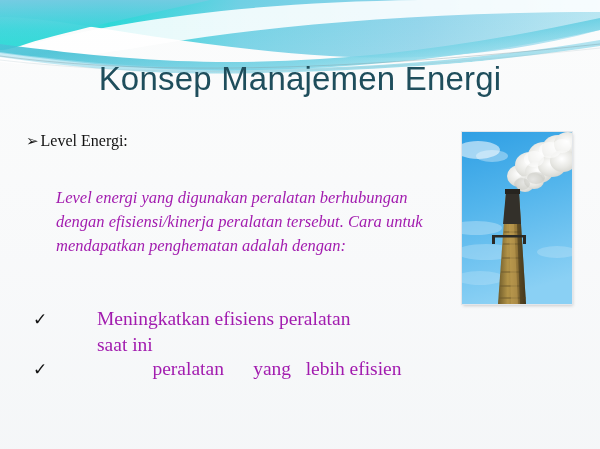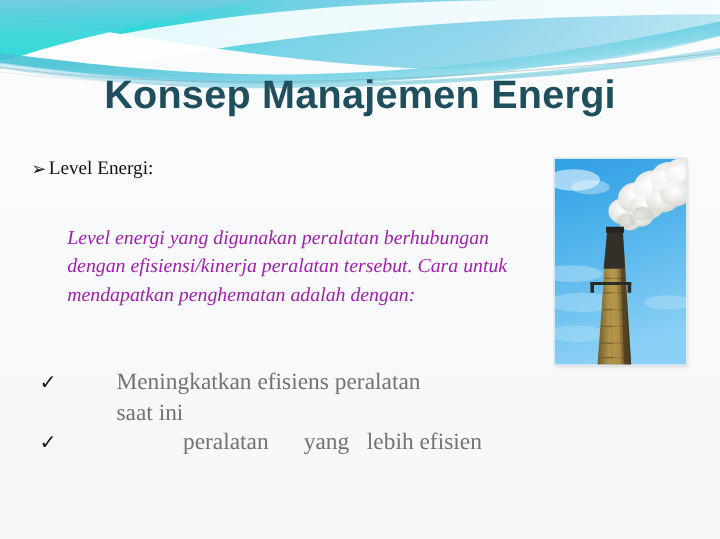--- a/index.html
+++ b/index.html
@@ -43,21 +43,21 @@
 
   
   #title {
     position: absolute;
     left: 0;
     top: 60px;
     width: 600px;
     text-align: center;
     font-family: "Liberation Sans", sans-serif;
     font-size: 33px;
-    font-weight: 700;
+    font-weight: 400;
     letter-spacing: 0.2px;
     color: #1f4e5c;
     white-space: nowrap;
   }
 
   
   #content {
     position: absolute;
     left: 0; top: 0;
     width: 600px; height: 449px;
@@ -110,21 +110,21 @@
     font-size: 17px;
     line-height: 26px;
     color: #131313;
     width: 64px;
     flex: 0 0 64px;
   }
   .check-text {
     font-family: "Liberation Serif", serif;
     font-size: 19.5px;
     line-height: 26px;
-    color: #737373;
+    color: #a21caf;
     width: 360px;
   }
   .check-text .l2 { display: block; }
   .spaced {
     white-space: pre;
     text-align: center;
   }
 
   
   #photo {

